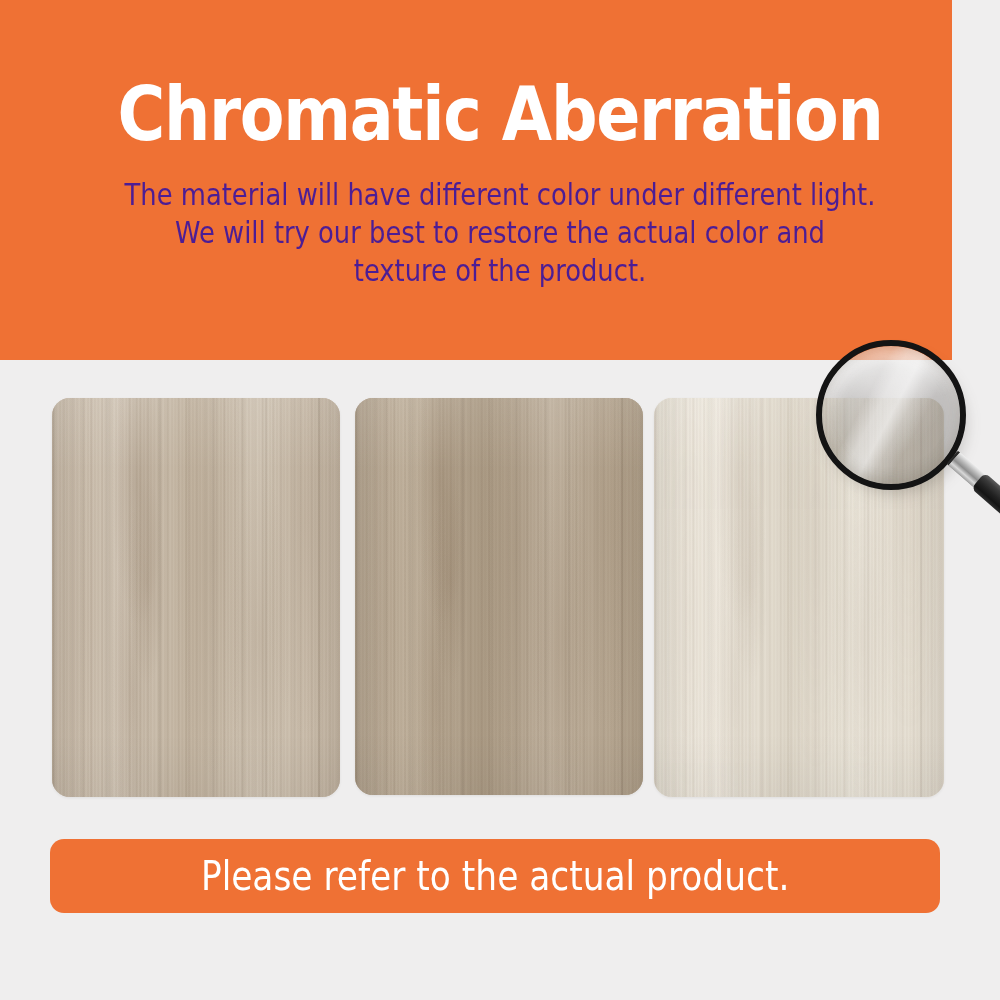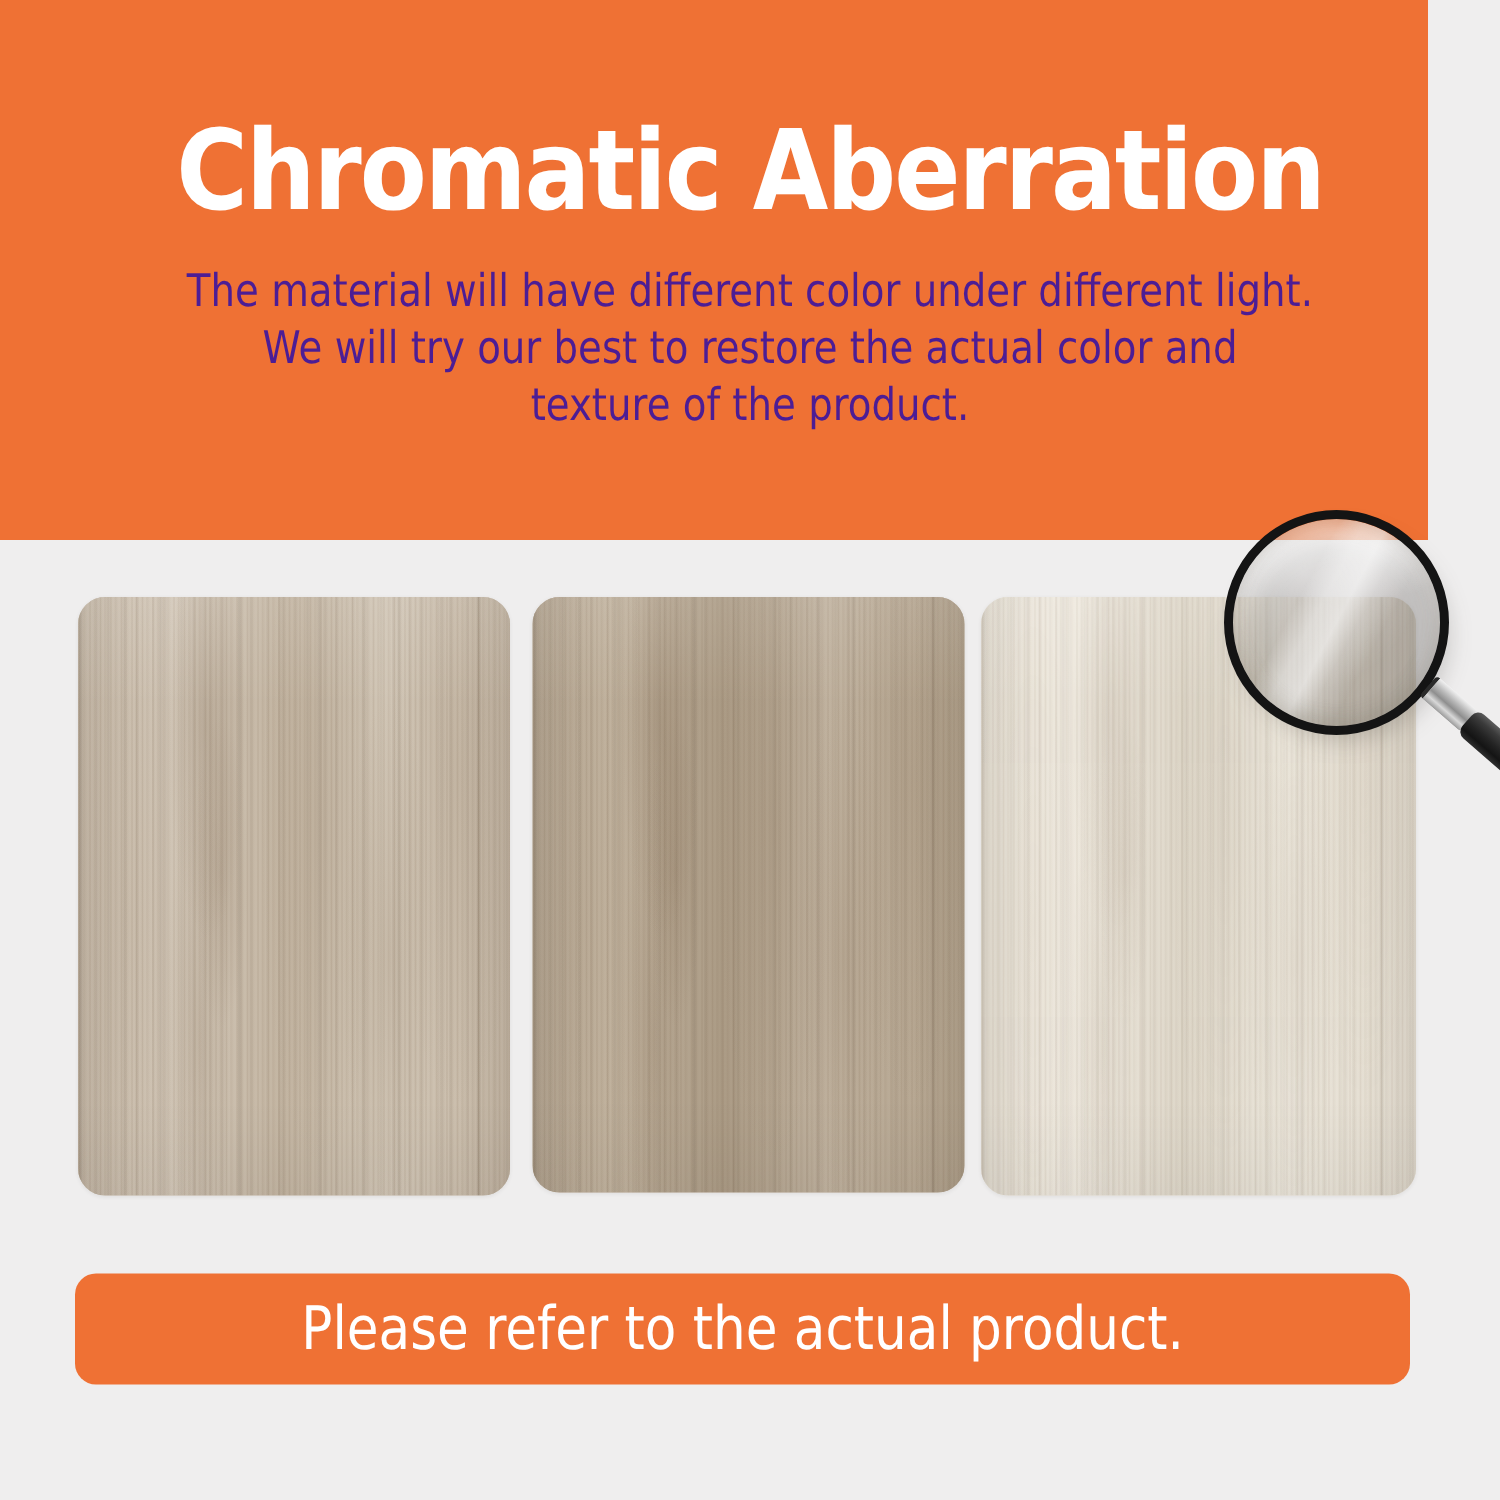--- a/index.html
+++ b/index.html
@@ -142,21 +142,20 @@
     position: absolute;
     left: 50px;
     top: 839px;
     width: 890px;
     height: 74px;
     background: #ef7134;
     border-radius: 14px;
     display: flex;
     align-items: center;
     justify-content: center;
-    margin-top: 10px;
   }
   .cta-label {
     color: #ffffff;
     font-family: "DejaVu Sans", sans-serif;
     font-size: 40px;
     line-height: 44px;
     transform: scaleX(0.86);
     transform-origin: 50% 50%;
     white-space: nowrap;
   }

